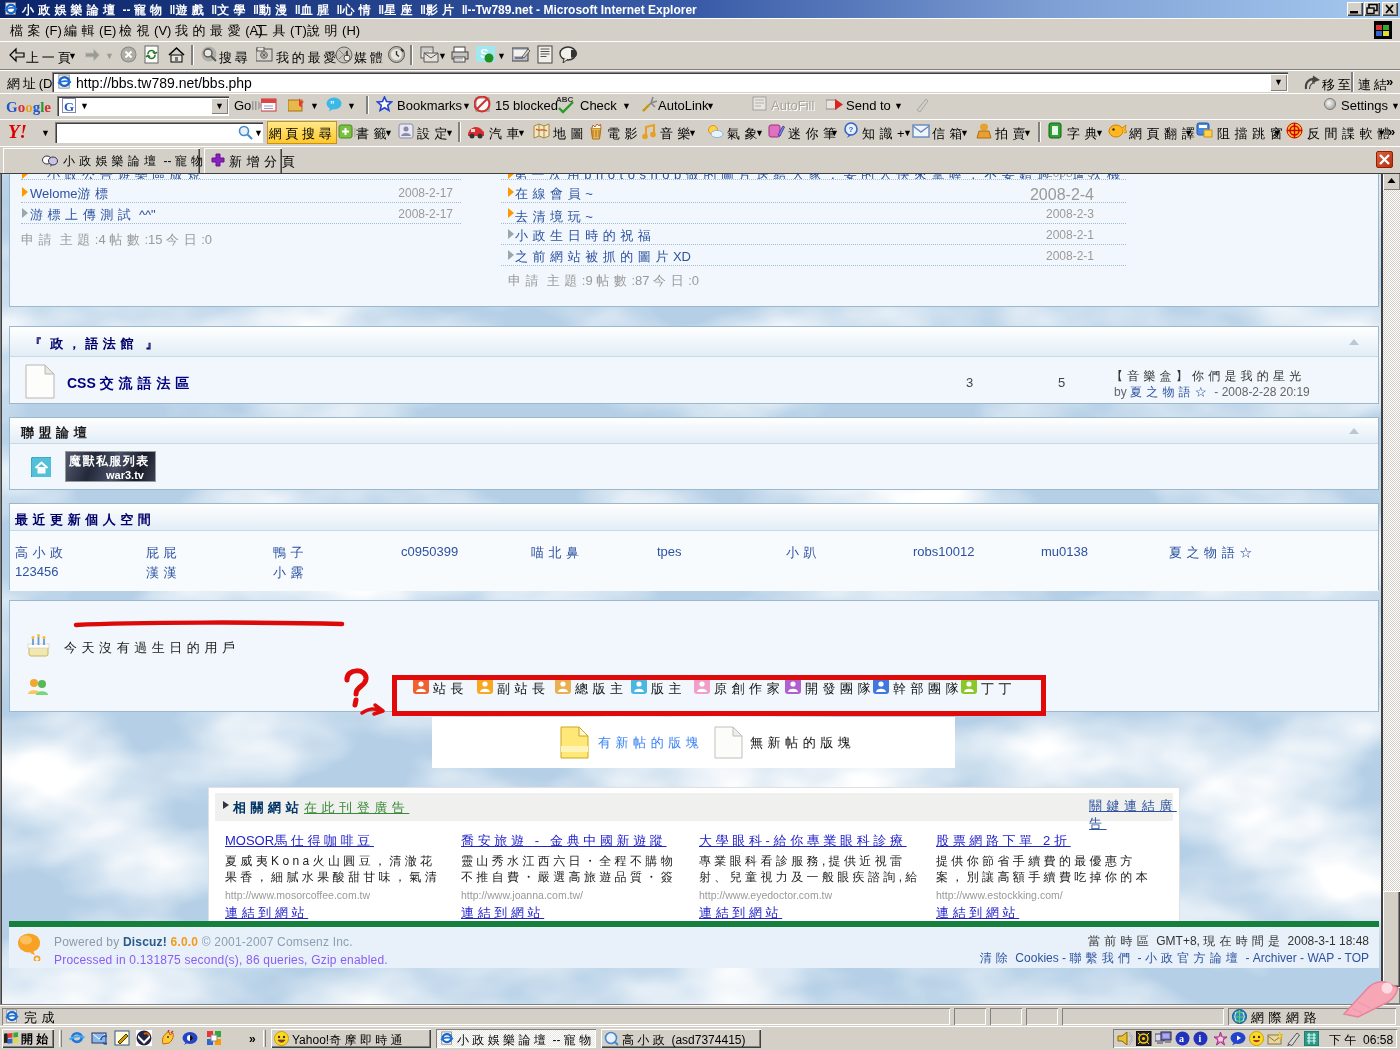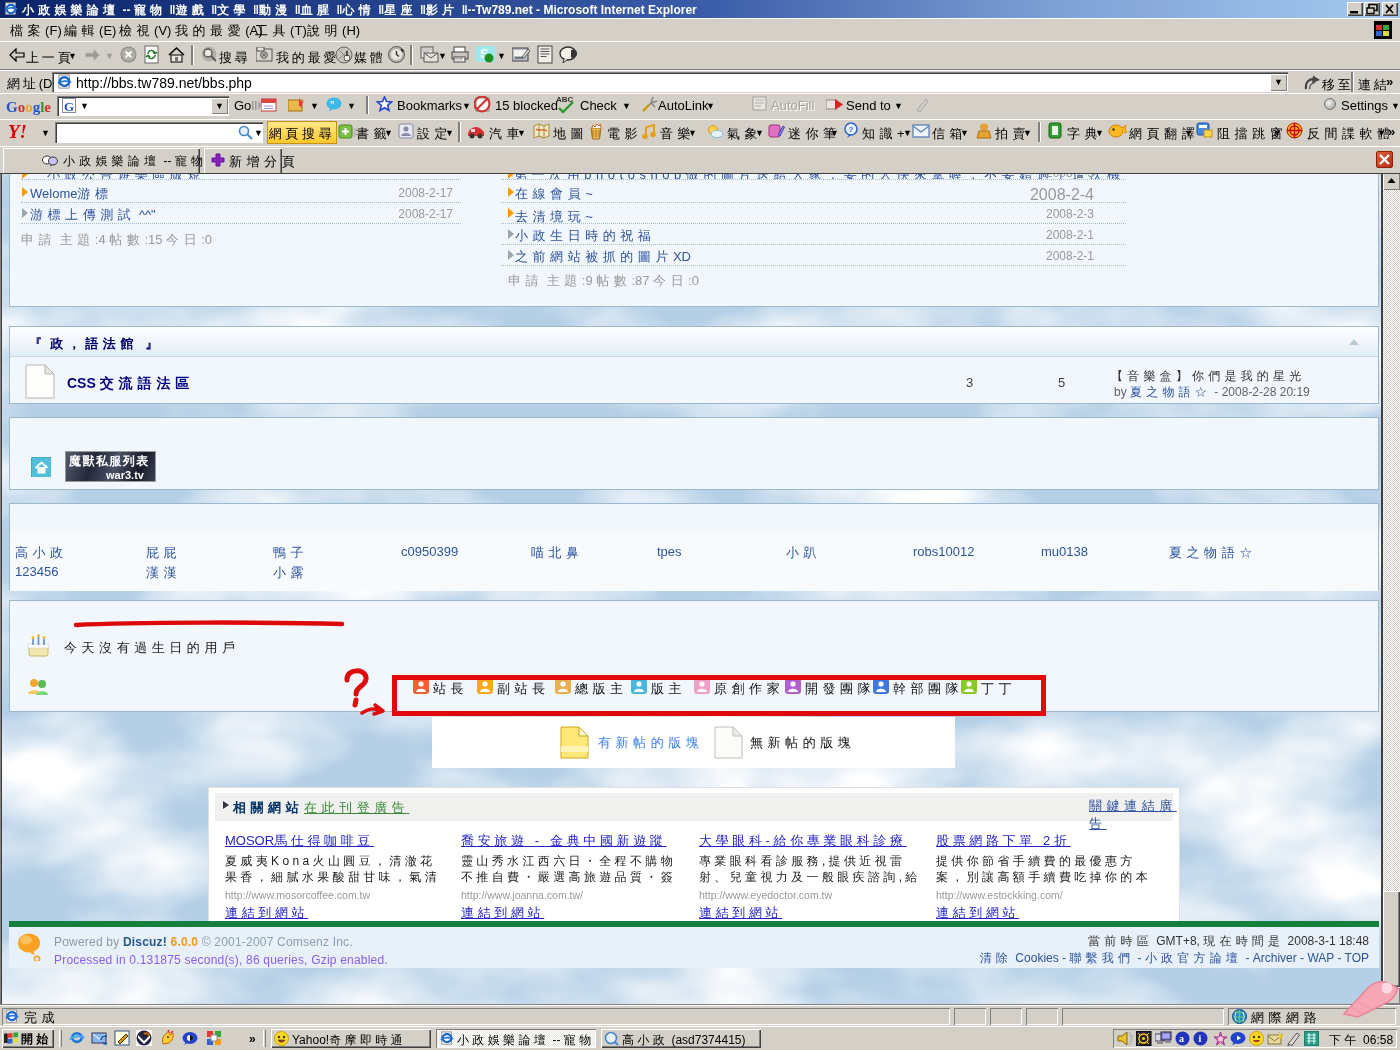--- a/index.html
+++ b/index.html
@@ -467,32 +467,39 @@
         <path d="M20 1 v9 h9 Z" fill="#e8e8e0" stroke="#b8b8b0"></path>
       </svg>
   <span class="abs" style="left:57px;top:48px;font-size:14px;font-weight:bold;color:#000080">CSS <span class="k">交流語法區</span></span>
   <span class="abs" style="left:956px;top:48px;color:#444">3</span>
   <span class="abs" style="left:1048px;top:48px;color:#444">5</span>
   <span class="abs" style="left:1101px;top:41px;color:#333;font-size:12px"><span class="k">【音樂盒】你們是我的星光</span></span>
   <span class="abs" style="left:1104px;top:57px;font-size:12px;color:#666">by <span class="lnk k">夏之物語☆</span> - 2008-2-28 20:19</span>
  </div>
 
  <div class="box" style="top:244px;height:73px">
+  <div class="bhead" style="height:26px;color:#1a1a1a">
+        <span style="position:absolute;left:11px;top:6px"><span class="k">聯盟論壇</span></span>
+        <div class="collapse" style="top:10px"></div>
+      </div>
   <svg class="abs" style="left:21px;top:39px" width="20" height="20">
         <rect x="0" y="0" width="21" height="21" rx="3" fill="#52c0d8" stroke="#2898b8"></rect>
         <path d="M4.5 11 L10.5 5.5 L16.5 11" fill="none" stroke="#fff" stroke-width="2"></path>
         <rect x="6.5" y="10" width="8" height="6.5" fill="#fff"></rect>
       </svg>
   <div class="abs" style="left:55px;top:33px;width:91px;height:31px;background:linear-gradient(110deg,#555b6e,#23283a 30%,#4a5066 55%,#171a28 80%,#3c4254);border:1px solid #999;overflow:hidden">
     <span class="abs" style="left:3px;top:1px;font-size:12px;font-weight:bold;color:#fff"><span style="letter-spacing:.12em">魔獸私服列表</span></span>
     <span class="abs" style="left:40px;top:17px;font-size:11px;color:#fff;font-weight:bold">war3.tv</span>
   </div>
  </div>
 
  <div class="box" style="top:330px;height:87px">
+  <div class="bhead" style="height:27px">
+        <span style="position:absolute;left:5px;top:7px;font-size:13px"><span class="k">最近更新個人空間</span></span>
+      </div>
   <div class="abs" style="left:0;top:27px;width:100%;height:60px;background:#f7fbfe"></div>
   <span class="abs lnk" style="left:5px;top:40px"><span class="k">高小政</span></span>
   <span class="abs lnk" style="left:136px;top:40px"><span class="k">屁屁</span></span>
   <span class="abs lnk" style="left:263px;top:40px"><span class="k">鴨子</span></span>
   <span class="abs lnk" style="left:391px;top:40px">c0950399</span>
   <span class="abs lnk" style="left:521px;top:40px"><span class="k">喵北鼻</span></span>
   <span class="abs lnk" style="left:647px;top:40px">tpes</span>
   <span class="abs lnk" style="left:776px;top:40px"><span class="k">小趴</span></span>
   <span class="abs lnk" style="left:903px;top:40px">robs10012</span>
   <span class="abs lnk" style="left:1031px;top:40px">mu0138</span>

